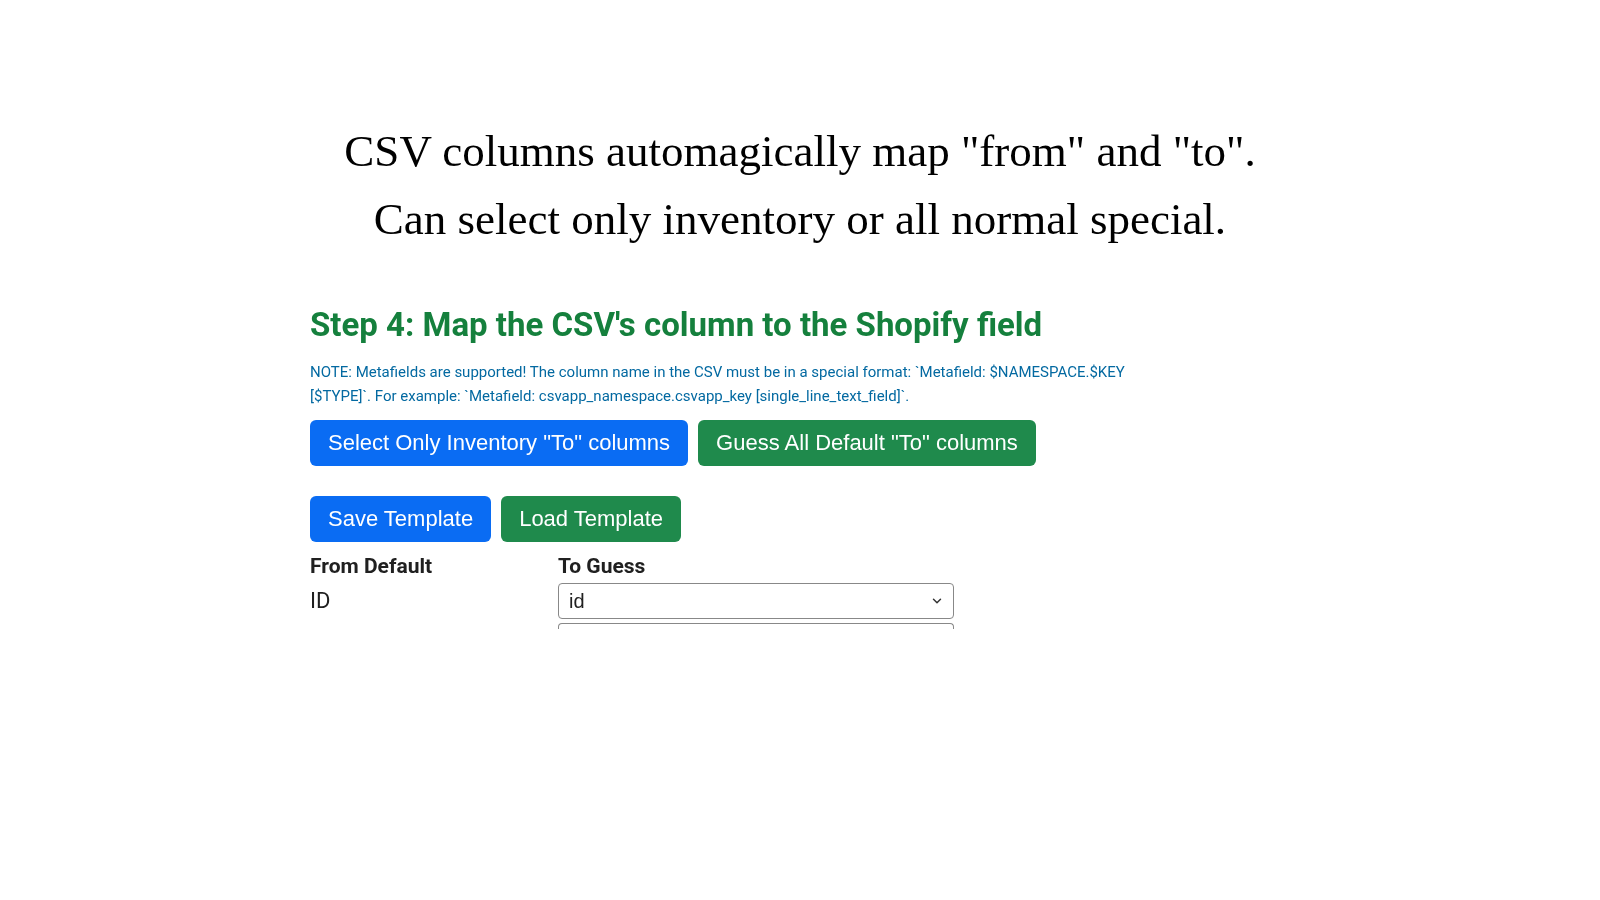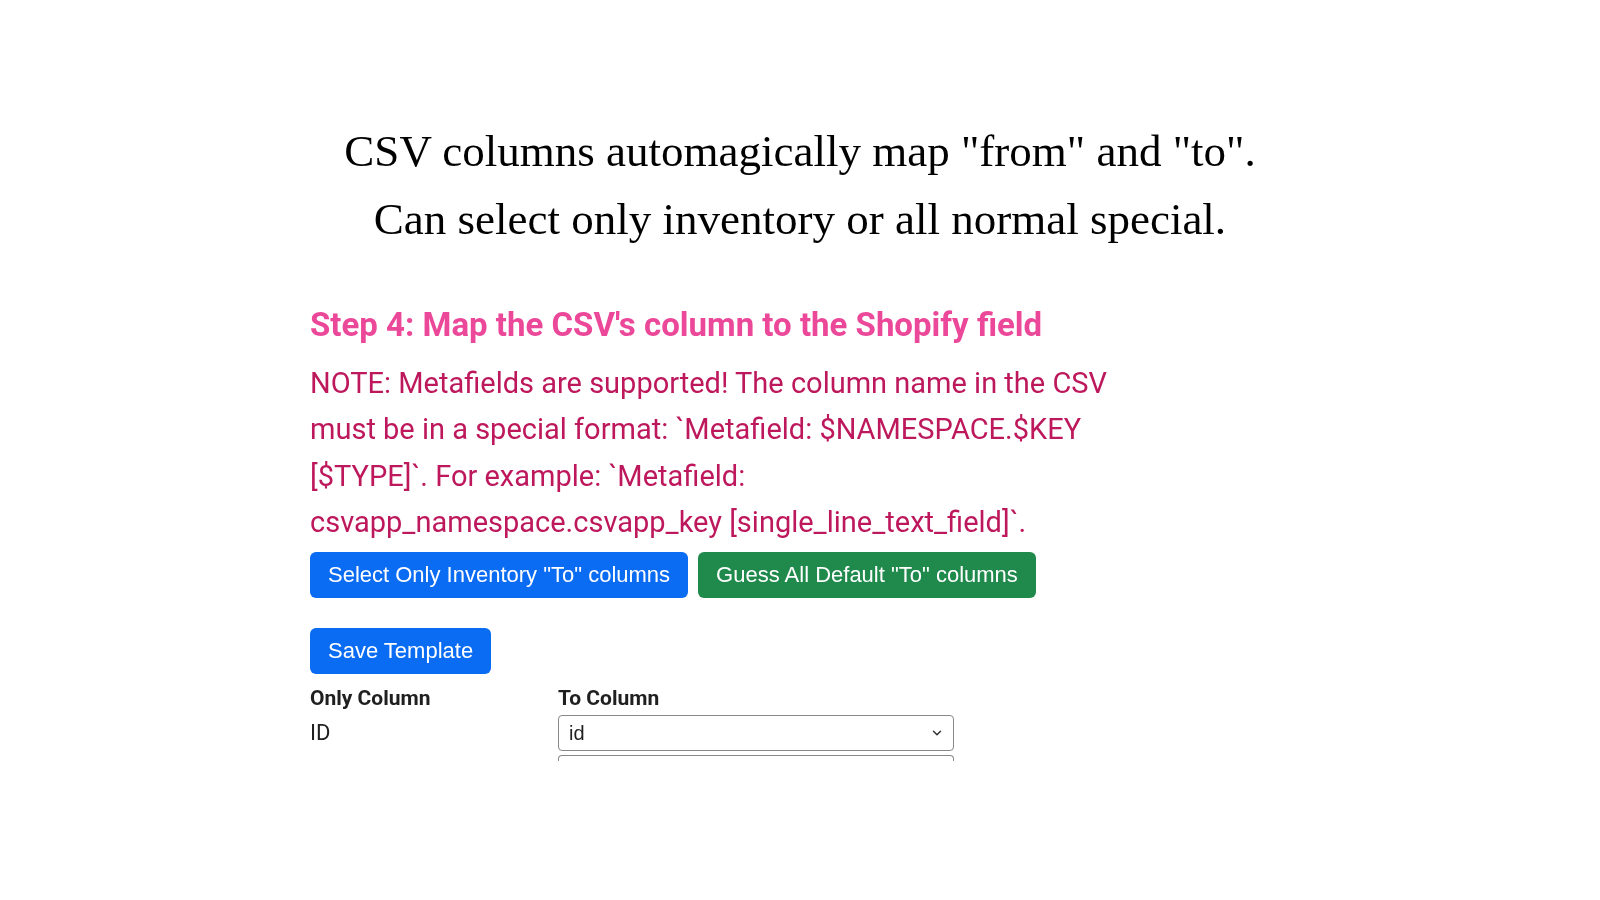--- a/index.html
+++ b/index.html
@@ -26,28 +26,28 @@
     }
     .panel {
       position: absolute;
       top: 305px;
       left: 310px;
       width: 960px;
     }
     .step-title {
       font-size: 33px;
       font-weight: 700;
-      color: #ec4899;
+      color: #15803d;
       margin-bottom: 16px;
     }
     .note {
-      font-size: 29px;
-      color: #be185d;
+      font-size: 15px;
+      color: #0369a1;
       line-height: 1.6;
-      margin-bottom: 6px;
+      margin-bottom: 12px;
       max-width: 830px;
     }
     .btn-row {
       display: flex;
       gap: 10px;
       margin-bottom: 30px;
     }
     .btn-row2 {
       display: flex;
       gap: 10px;
@@ -141,25 +141,26 @@
   <h2 class="step-title">Step 4: Map the CSV's column to the Shopify field</h2>
   <p class="note">NOTE: Metafields are supported! The column name in the CSV must be in a special format: `Metafield: $NAMESPACE.$KEY [$TYPE]`. For example: `Metafield: csvapp_namespace.csvapp_key [single_line_text_field]`.</p>
 
   <div class="btn-row">
     <button class="btn btn-blue">Select Only Inventory "To" columns</button>
     <button class="btn btn-green">Guess All Default "To" columns</button>
   </div>
 
   <div class="btn-row2">
     <button class="btn btn-blue">Save Template</button>
+    <button class="btn btn-green2">Load Template</button>
   </div>
 
   <div class="table-head">
-    <div class="th from">Only Column</div>
-    <div class="th to">To Column</div>
+    <div class="th from">From Default</div>
+    <div class="th to">To Guess</div>
   </div>
 
   <div class="table-row">
     <div class="td-from">ID</div>
     <div class="td-to">
       <div class="select-wrap">
         <select class="field-select">
           <option>id</option>
         </select>
         <span class="chevron">

